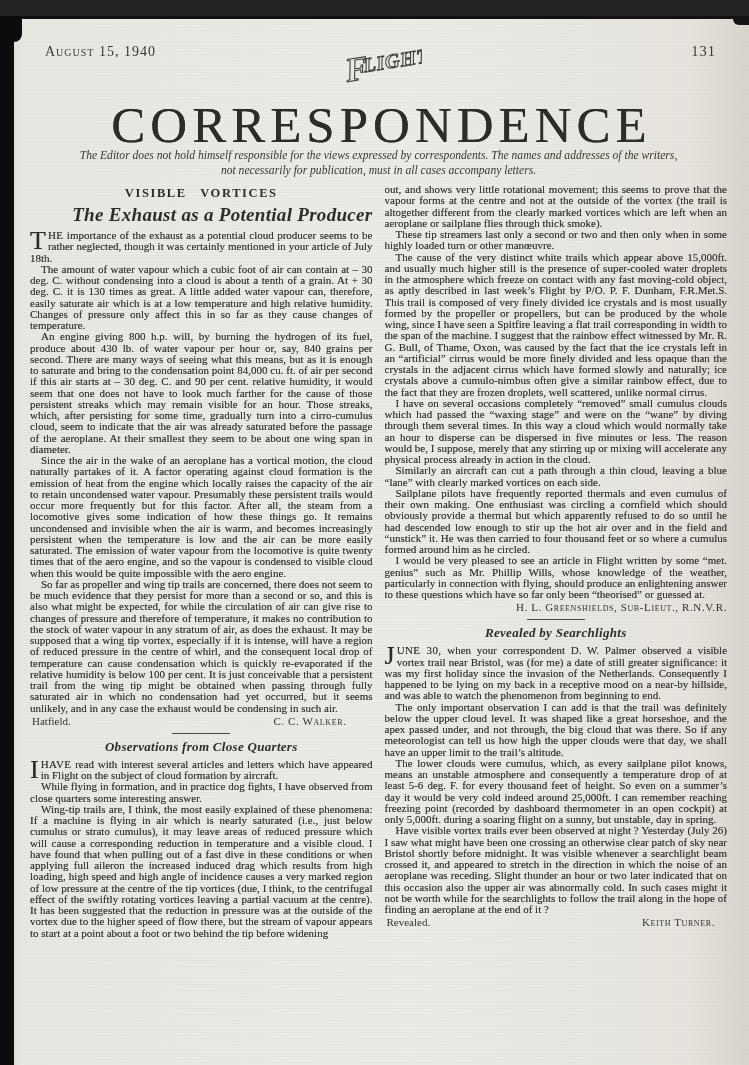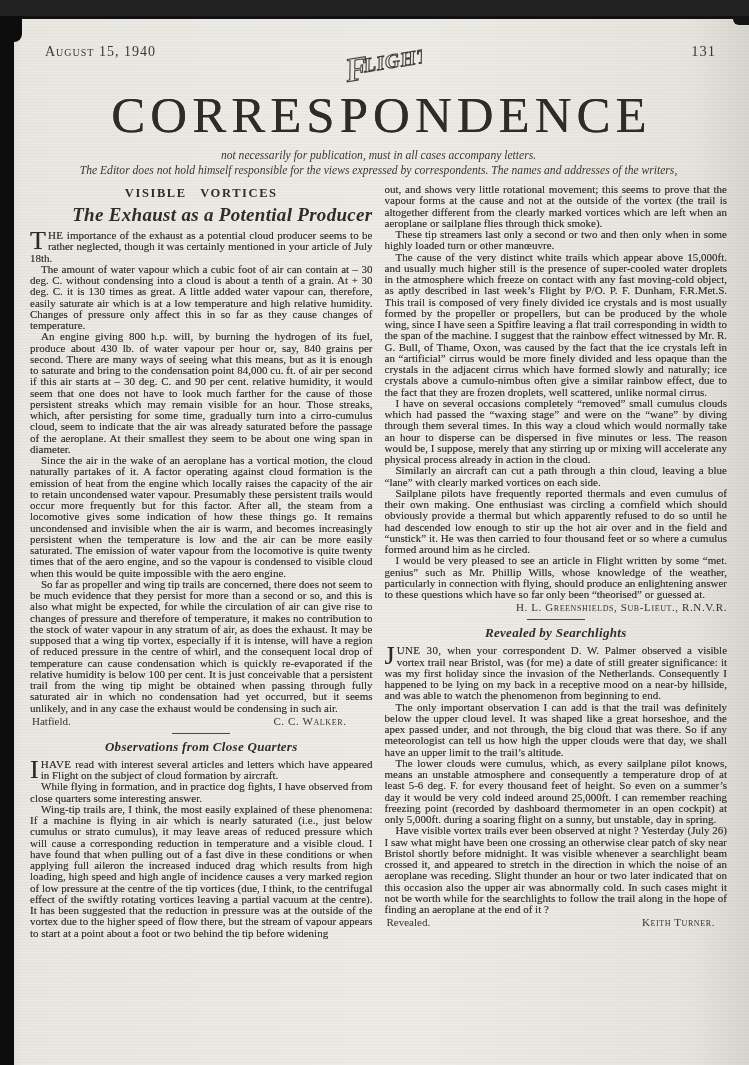--- a/index.html
+++ b/index.html
@@ -25,21 +25,21 @@
   .header { position:absolute; top:24px; left:14px; right:0; height:40px; }
   .header .date {
     position:absolute; left:31px; top:4px;
     font-variant:small-caps; letter-spacing:1px; font-size:14px; color:#3a3831;
   }
   .header .pageno { position:absolute; right:33px; top:3px; font-size:14.5px; letter-spacing:1px; color:#3a3831; }
   .logo { position:absolute; left:324px; top:-3px; width:84px; height:52px; }
 
   
   .title {
-    position:absolute; top:70px; left:14px; right:0; text-align:center;
+    position:absolute; top:80px; left:14px; right:0; text-align:center;
     font-size:51px; letter-spacing:5px; font-weight:normal; color:#2e2c27;
     text-shadow:0 0 0.5px rgba(46,44,39,0.9);
   }
   .editor-note {
     position:absolute; top:133px; left:30px; right:22px; text-align:center;
     font-style:italic; font-size:11.6px; line-height:14.5px; color:#3a382f;
   }
 
   
   .columns {
@@ -92,22 +92,22 @@
         <text x="8" y="46" font-size="40">F</text>
         <text x="30" y="38" font-size="24" letter-spacing="1">LIGHT</text>
       </g>
     </svg>
     <span class="pageno">131</span>
   </div>
 
   <div class="title">CORRESPONDENCE</div>
 
   <div class="editor-note">
+    <div>The Editor does not hold himself responsible for the views expressed by correspondents.  The names and addresses of the writers,</div>
     <div>not necessarily for publication, must in all cases accompany letters.</div>
-    <div>The Editor does not hold himself responsible for the views expressed by correspondents.  The names and addresses of the writers,</div>
   </div>
 
   <div class="columns">
 
     <div class="col">
       <div class="sec-head">VISIBLE VORTICES</div>
       <div class="sub-head">The Exhaust as a Potential Producer</div>
 
       <p class="body"><span class="dropcap">T</span><span class="lead">HE</span> <span>importance of the exhaust as a potential cloud producer seems to be rather neglected, though it was certainly mentioned in your article of July 18th.</span></p>
       <p class="body indent">The amount of water vapour which a cubic foot of air can contain at – 30 deg. C. without condensing into a cloud is about a tenth of a grain.  At + 30 deg. C. it is 130 times as great.  A little added water vapour can, therefore, easily saturate air which is at a low temperature and high relative humidity.  Changes of pressure only affect this in so far as they cause changes of temperature.</p>
@@ -122,21 +122,21 @@
 
       <div class="divider"></div>
 
       <div class="letter-head">Observations from Close Quarters</div>
       <p class="body"><span class="dropcap">I</span><span class="lead">HAVE</span> <span>read with interest several articles and letters which have appeared in Flight on the subject of cloud formation by aircraft.</span></p>
       <p class="body indent">While flying in formation, and in practice dog fights, I have observed from close quarters some interesting answer.</p>
       <p class="body indent">Wing-tip trails are, I think, the most easily explained of these phenomena: If a machine is flying in air which is nearly saturated (i.e., just below cumulus or strato cumulus), it may leave areas of reduced pressure which will cause a corresponding reduction in temperature and a visible cloud.  I have found that when pulling out of a fast dive in these conditions or when applying full aileron the increased induced drag which results from high loading, high speed and high angle of incidence causes a very marked region of low pressure at the centre of the tip vortices (due, I think, to the centrifugal effect of the swiftly rotating vortices leaving a partial vacuum at the centre).  It has been suggested that the reduction in pressure was at the outside of the vortex due to the higher speed of flow there, but the stream of vapour appears to start at a point about a foot or two behind the tip before widening</p>
     </div>
 
     <div class="col">
-      <p class="body">out, and shows very little rotational movement; this seems to prove that the vapour forms at the cause and not at the outside of the vortex (the trail is altogether different from the clearly marked vortices which are left when an aeroplane or sailplane flies through thick smoke).</p>
+      <p class="body">out, and shows very little rotational movement; this seems to prove that the vapour forms at the centre and not at the outside of the vortex (the trail is altogether different from the clearly marked vortices which are left when an aeroplane or sailplane flies through thick smoke).</p>
       <p class="body indent">These tip streamers last only a second or two and then only when in some highly loaded turn or other manœuvre.</p>
       <p class="body indent">The cause of the very distinct white trails which appear above 15,000ft. and usually much higher still is the presence of super-cooled water droplets in the atmosphere which freeze on contact with any fast moving-cold object, as aptly described in last week’s Flight by P/O. P. F. Dunham, F.R.Met.S.  This trail is composed of very finely divided ice crystals and is most usually formed by the propeller or propellers, but can be produced by the whole wing, since I have seen a Spitfire leaving a flat trail corresponding in width to the span of the machine.  I suggest that the rainbow effect witnessed by Mr. R. G. Bull, of Thame, Oxon, was caused by the fact that the ice crystals left in an “artificial” cirrus would be more finely divided and less opaque than the crystals in the adjacent cirrus which have formed slowly and naturally; ice crystals above a cumulo-nimbus often give a similar rainbow effect, due to the fact that they are frozen droplets, well scattered, unlike normal cirrus.</p>
       <p class="body indent">I have on several occasions completely “removed” small cumulus clouds which had passed the “waxing stage” and were on the “wane” by diving through them several times.  In this way a cloud which would normally take an hour to disperse can be dispersed in five minutes or less.  The reason would be, I suppose, merely that any stirring up or mixing will accelerate any physical process already in action in the cloud.</p>
       <p class="body indent">Similarly an aircraft can cut a path through a thin cloud, leaving a blue “lane” with clearly marked vortices on each side.</p>
       <p class="body indent">Sailplane pilots have frequently reported thermals and even cumulus of their own making.  One enthusiast was circling a cornfield which should obviously provide a thermal but which apparently refused to do so until he had descended low enough to stir up the hot air over and in the field and “unstick” it.  He was then carried to four thousand feet or so where a cumulus formed around him as he circled.</p>
       <p class="body indent">I would be very pleased to see an article in Flight written by some “met. genius” such as Mr. Phillip Wills, whose knowledge of the weather, particularly in connection with flying, should produce an enlightening answer to these questions which have so far only been “theorised” or guessed at.</p>
 
       <div class="sig-center">H. L. Greenshields, Sub-Lieut., R.N.V.R.</div>
 
       <div class="divider"></div>

